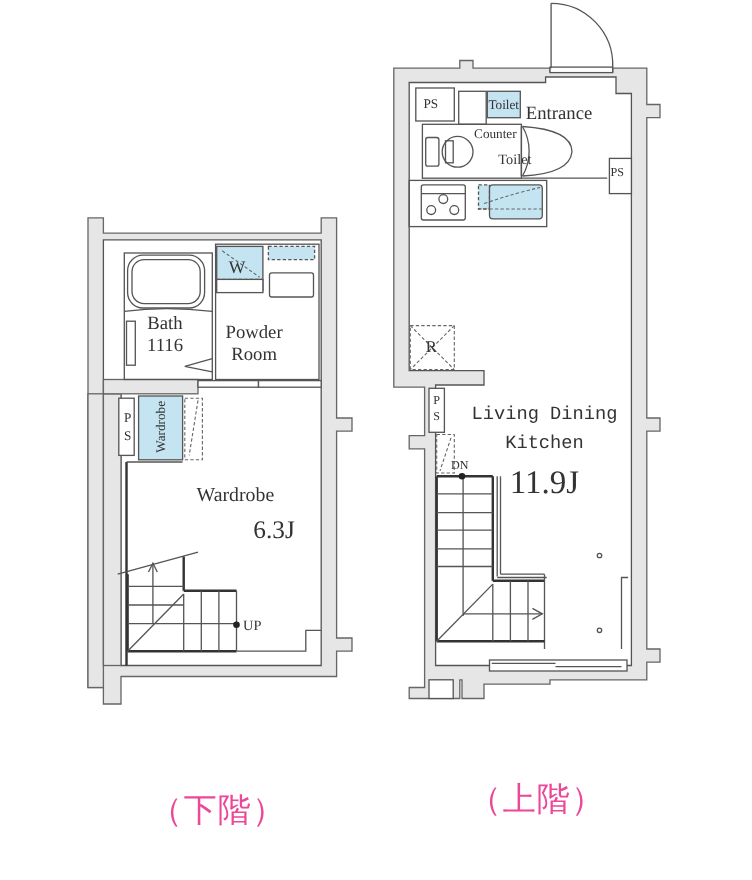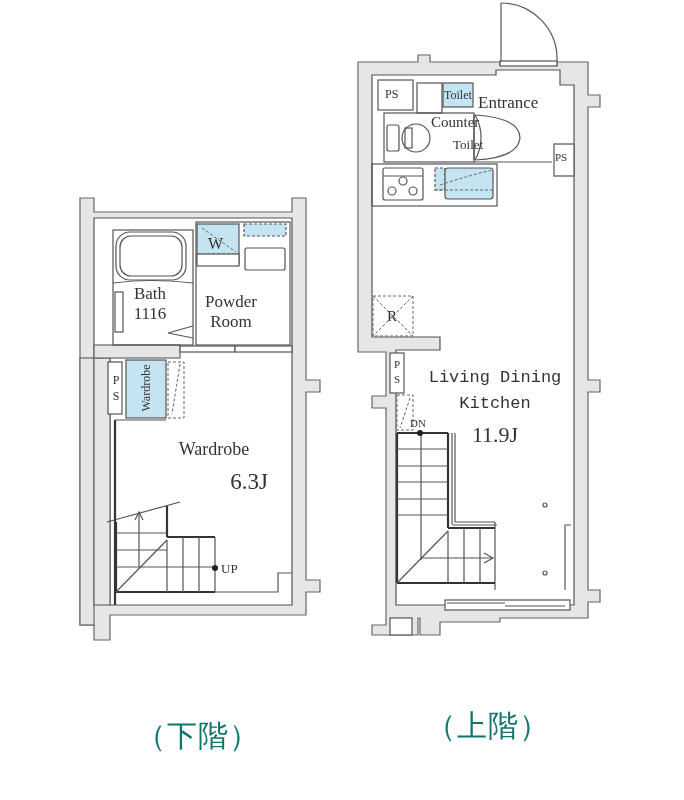--- a/index.html
+++ b/index.html
@@ -1,20 +1,20 @@
 <!DOCTYPE html>
 <html><head>
 <meta charset="utf-8">
 <style>
   html, body { margin:0; padding:0; background:#ffffff; }
   body { width:684px; height:800px; position:relative; overflow:hidden; font-family:"Liberation Serif","DejaVu Serif",serif; color:#333; }
   svg { position:absolute; left:0; top:0; }
   .lbl { position:absolute; white-space:nowrap; color:#333; font-family:"Liberation Serif","DejaVu Serif",serif; line-height:1; }
   .center { text-align:center; }
-  .floor-caption { position:absolute; font-family:"DejaVu Sans","Liberation Sans",sans-serif; font-size:30px; color:#0f766e; letter-spacing:1px; }
+  .floor-caption { position:absolute; font-family:"DejaVu Sans","Liberation Sans",sans-serif; font-size:30px; color:#ec4899; letter-spacing:1px; }
 </style>
 </head>
 <body>
 
 <svg width="684" height="800" viewBox="0 0 684 800">
   <defs>
     <style>
       .wall { fill:#e6e6e6; stroke:#666; stroke-width:1.2; }
       .ln { fill:none; stroke:#555; stroke-width:1.2; }
       .thk { fill:none; stroke:#333; stroke-width:2.2; }
@@ -181,29 +181,29 @@
   <div>S</div>
 </div>
 <div class="lbl" style="left:117px;top:382px;width:58px;font-size:12px;transform:rotate(-90deg);text-align:center;">Wardrobe</div>
 <div class="lbl center" style="left:160px;top:440px;width:108px;font-size:18px;">Wardrobe</div>
 <div class="lbl center" style="left:160px;top:470px;width:108px;font-size:23px;text-align:right;">6.3J</div>
 <div class="lbl" style="left:221px;top:562px;font-size:13px;">UP</div>
 
 <div class="lbl" style="left:385px;top:88px;font-size:12px;">PS</div>
 <div class="lbl" style="left:444px;top:89px;font-size:12px;">Toilet</div>
 <div class="lbl" style="left:478px;top:94px;font-size:17px;">Entrance</div>
-<div class="lbl" style="left:431px;top:115px;font-size:15px;">Counter</div>
+<div class="lbl" style="left:431px;top:115px;font-size:12px;">Counter</div>
 <div class="lbl" style="left:440px;top:138px;font-size:13px;margin-left:13px;">Toilet</div>
 <div class="lbl" style="left:555px;top:152px;font-size:11px;">PS</div>
 <div class="lbl" style="left:387px;top:309px;font-size:15px;">R</div>
 <div class="lbl center" style="left:390px;top:357px;width:14px;font-size:11px;line-height:15px;">
   <div>P</div>
   <div>S</div>
 </div>
 <div class="lbl center" style="left:425px;top:365px;width:140px;font-size:17px;line-height:26px;font-family:Liberation Mono, monospace;">
   <div>Living Dining</div>
   <div>Kitchen</div>
 </div>
-<div class="lbl center" style="left:455px;top:424px;width:80px;font-size:22px;">11.9J</div>
+<div class="lbl center" style="left:455px;top:424px;width:80px;font-size:30px;">11.9J</div>
 <div class="lbl" style="left:410px;top:418px;font-size:11px;">DN</div>
 
 <div class="floor-caption" style="left:136px;top:716px;">（下階）</div>
 <div class="floor-caption" style="left:426px;top:706px;">（上階）</div>
 
 </body></html>

